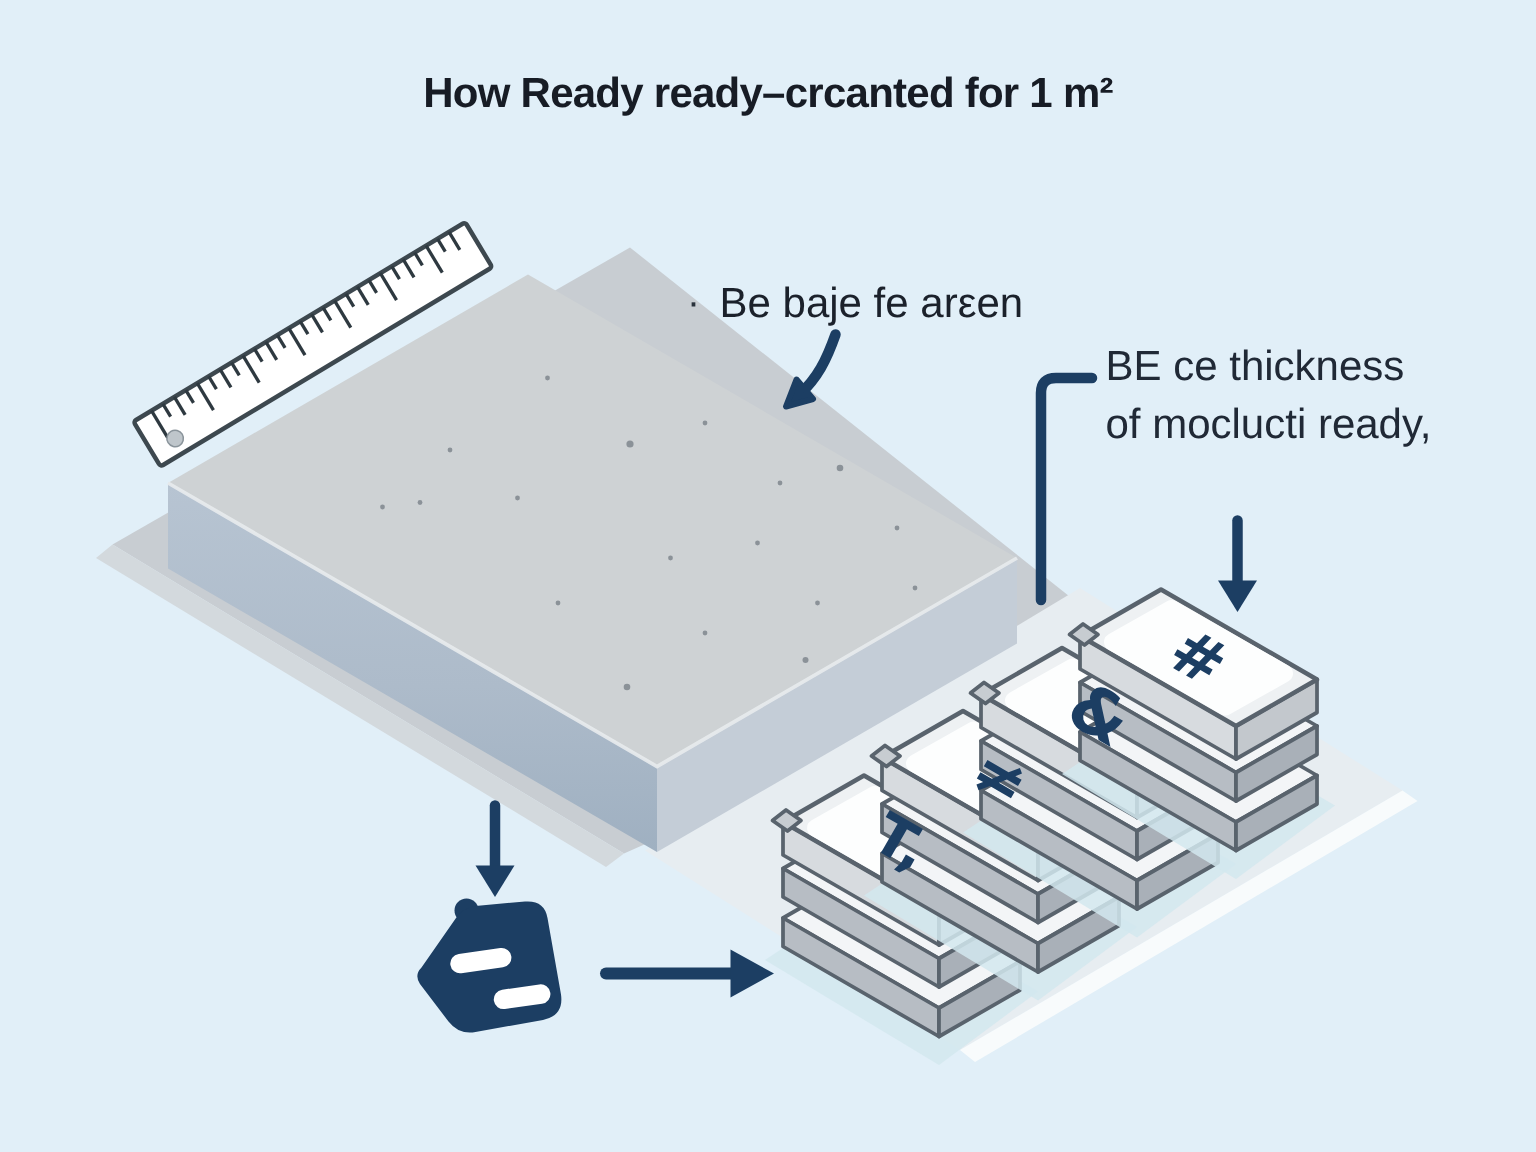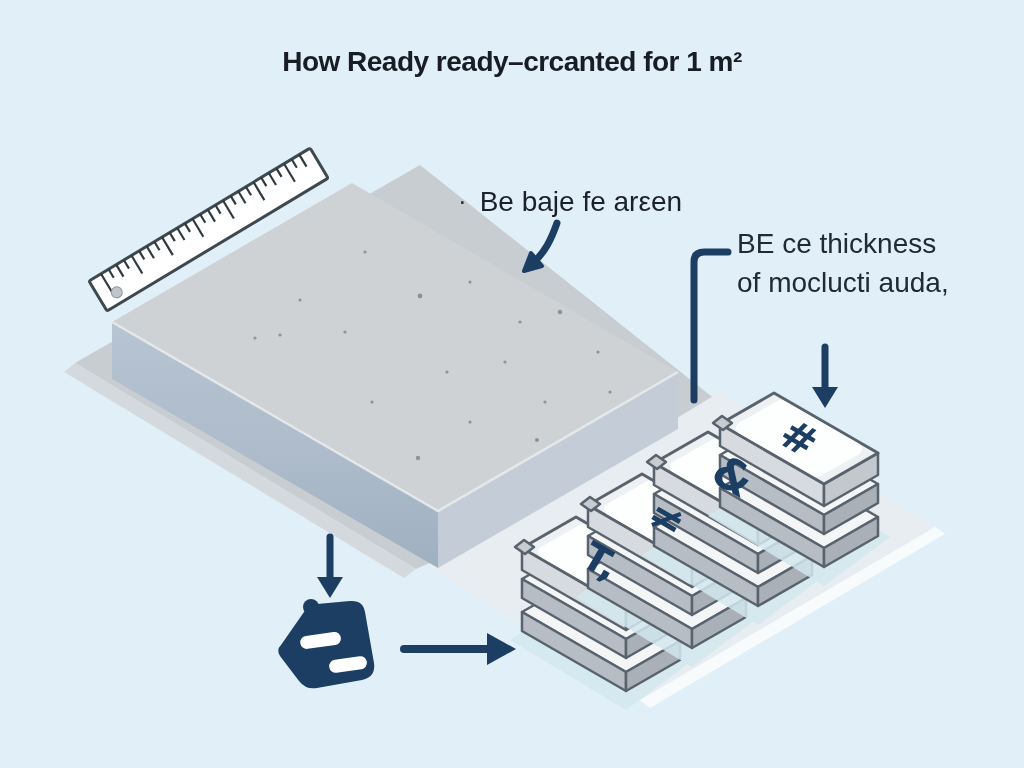--- a/index.html
+++ b/index.html
@@ -170,16 +170,16 @@
 
   <div class="title">How Ready ready–crcanted for 1 m²</div>
 
   <div class="note-area">
     <span class="bullet">·</span>
     <span>Be baje fe arεen</span>
   </div>
 
   <div class="note-thickness">
     <div>BE ce thickness</div>
-    <div>of moclucti auda,</div>
+    <div>of moclucti ready,</div>
   </div>
 
 </div>
 
 </body></html>

